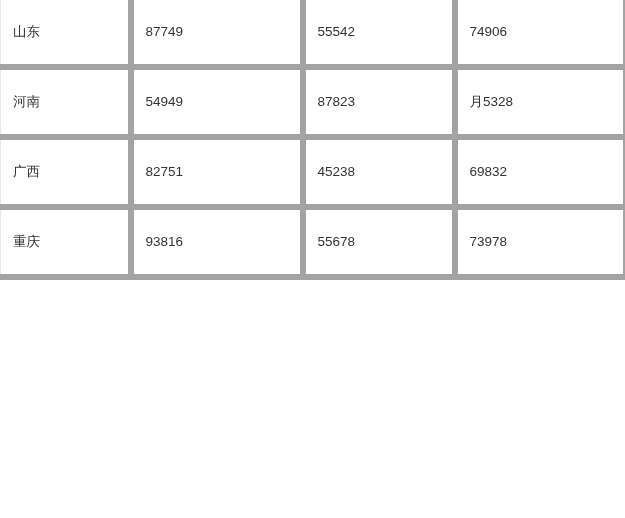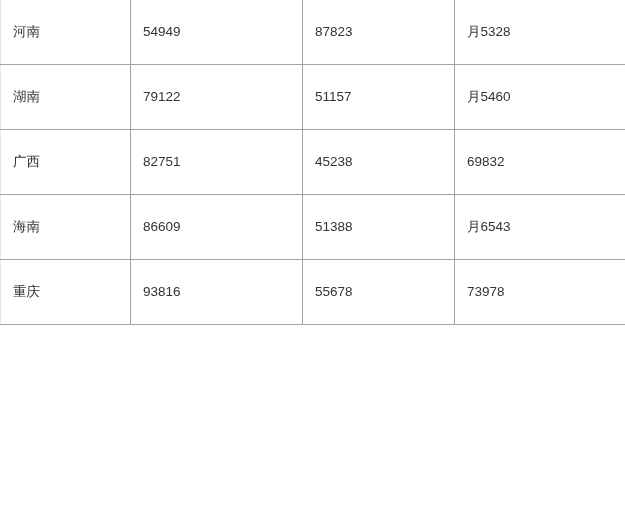--- a/index.html
+++ b/index.html
@@ -13,21 +13,21 @@
     font-family: "Liberation Sans", sans-serif;
     color: #333333;
     overflow: hidden;
   }
   table.data-table {
     border-collapse: collapse;
     width: 625px;
     table-layout: fixed;
   }
   table.data-table td {
-    border: 1px solid #a3a3a3;
+    border: 6px solid #a3a3a3;
     height: 64px;
     padding: 0 12px;
     font-size: 13.5px;
     color: #333333;
     vertical-align: middle;
     line-height: 1.4;
     overflow: hidden;
     white-space: nowrap;
   }
   
@@ -45,42 +45,36 @@
 
 <table class="data-table">
   <colgroup>
     <col class="c0">
       <col class="c1">
       <col class="c2">
       <col class="c3">
   </colgroup>
   <tbody>
     <tr>
+      <td>山东</td>
+      <td>87749</td>
+      <td>55542</td>
+      <td>74906</td>
+    </tr>
+    <tr>
       <td>河南</td>
       <td>54949</td>
       <td>87823</td>
       <td>月5328</td>
     </tr>
     <tr>
-      <td>湖南</td>
-      <td>79122</td>
-      <td>51157</td>
-      <td>月5460</td>
-    </tr>
-    <tr>
       <td>广西</td>
       <td>82751</td>
       <td>45238</td>
       <td>69832</td>
-    </tr>
-    <tr>
-      <td>海南</td>
-      <td>86609</td>
-      <td>51388</td>
-      <td>月6543</td>
     </tr>
     <tr>
       <td>重庆</td>
       <td>93816</td>
       <td>55678</td>
       <td>73978</td>
     </tr>
   </tbody>
 </table>
 

